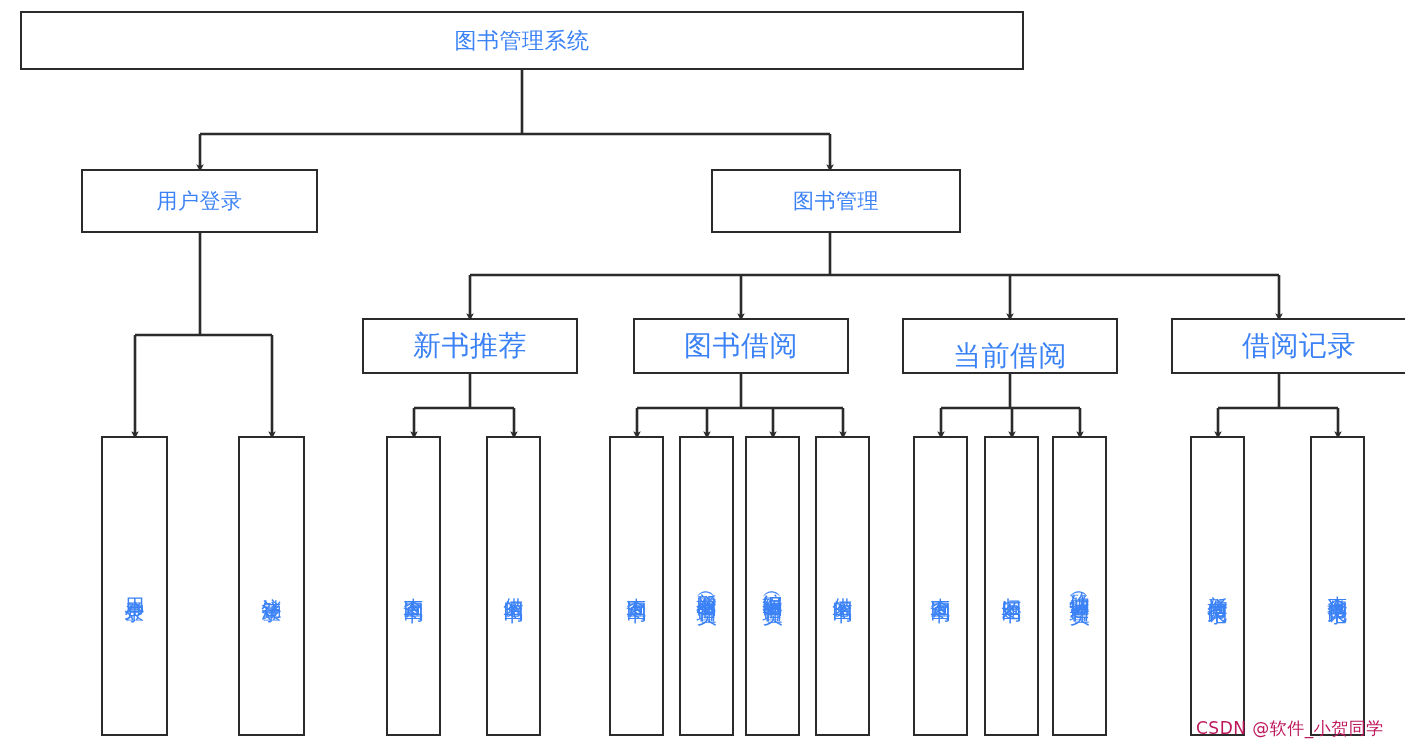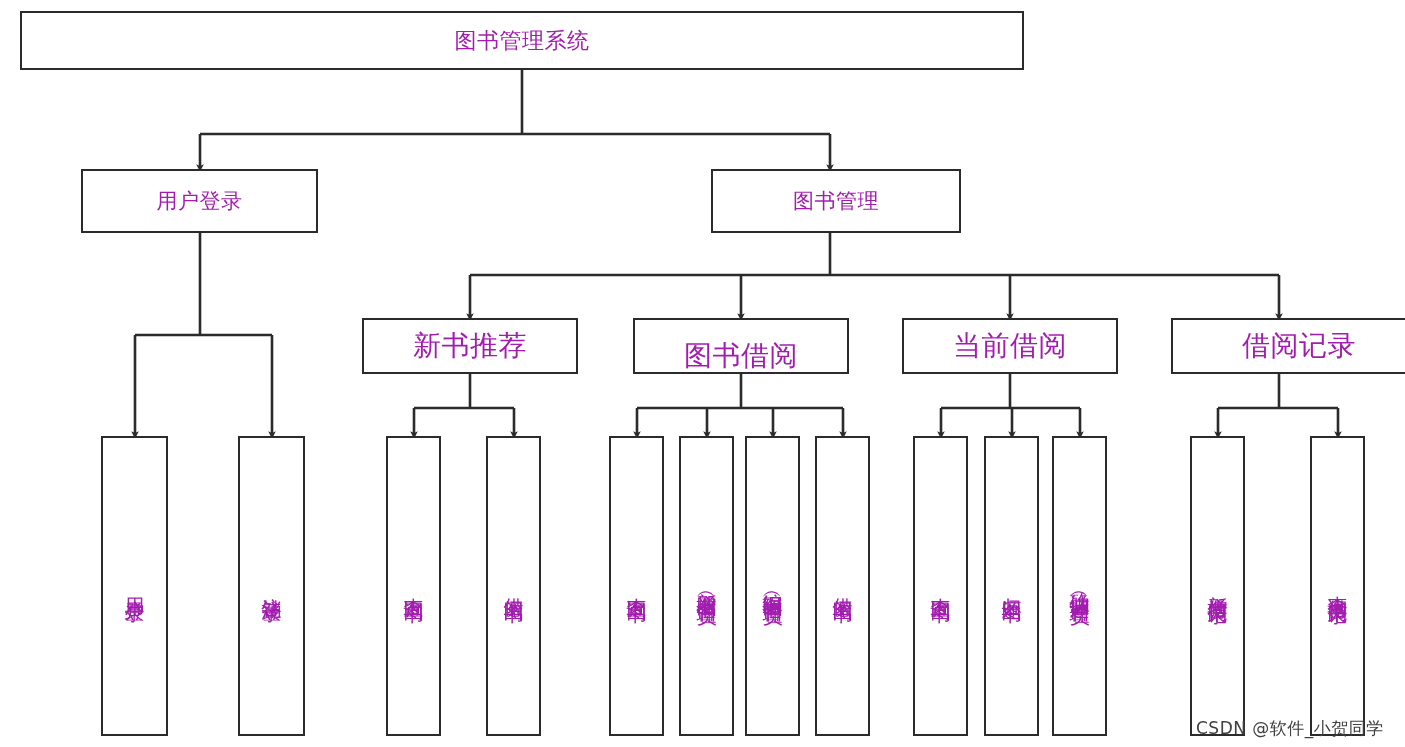--- a/index.html
+++ b/index.html
@@ -31,21 +31,21 @@
     position: absolute;
     box-sizing: border-box;
     background: #ffffff;
     border: 2px solid #2b2b2b;
     display: flex;
     align-items: center;
     justify-content: center;
     overflow: hidden;
   }
   .node-label {
-    color: #a21caf;
+    color: #3b82f6;
     text-align: center;
     line-height: 1.18;
     white-space: nowrap;
     letter-spacing: 0.5px;
   }
   .lvl-root .node-label { font-size: 22px; }
   .lvl-2 .node-label { font-size: 21px; }
   .lvl-3 .node-label { font-size: 28px; }
   .lvl-leaf {
     border-width: 2px;
@@ -123,24 +123,24 @@
       </div>
       <div class="node-box lvl-2" style="left: 81px; top: 169px; width: 237px; height: 64px;">
         <div class="node-label">用户登录</div>
       </div>
       <div class="node-box lvl-2" style="left: 711px; top: 169px; width: 250px; height: 64px;">
         <div class="node-label">图书管理</div>
       </div>
       <div class="node-box lvl-3" style="left: 362px; top: 318px; width: 216px; height: 56px;">
         <div class="node-label">新书推荐</div>
       </div>
-      <div class="node-box lvl-3" style="left: 633px; top: 318px; width: 216px; height: 56px; align-items: flex-end;">
+      <div class="node-box lvl-3" style="left: 633px; top: 318px; width: 216px; height: 56px;">
         <div class="node-label">图书借阅</div>
       </div>
-      <div class="node-box lvl-3" style="left: 902px; top: 318px; width: 216px; height: 56px;">
+      <div class="node-box lvl-3" style="left: 902px; top: 318px; width: 216px; height: 56px; align-items: flex-end;">
         <div class="node-label">当前借阅</div>
       </div>
       <div class="node-box lvl-3" style="left: 1171px; top: 318px; width: 256px; height: 56px;">
         <div class="node-label">借阅记录</div>
       </div>
       <div class="node-box lvl-leaf" style="left: 101px; top: 436px; width: 67px; height: 300px;">
         <div class="node-label">用户登录</div>
       </div>
       <div class="node-box lvl-leaf" style="left: 238px; top: 436px; width: 67px; height: 300px;">
         <div class="node-label">注销登录</div>
@@ -173,15 +173,15 @@
         <div class="node-label">确认归还（管理员）</div>
       </div>
       <div class="node-box lvl-leaf" style="left: 1190px; top: 436px; width: 55px; height: 300px;">
         <div class="node-label">新增借阅记录</div>
       </div>
       <div class="node-box lvl-leaf" style="left: 1310px; top: 436px; width: 55px; height: 300px;">
         <div class="node-label">查询借阅记录</div>
       </div>
     </div>
 
-  <div class="watermark" style="left: 1196px; top: 717px; color: #404040;">CSDN @软件_小贺同学</div>
+  <div class="watermark" style="left: 1196px; top: 717px; color: #be185d;">CSDN @软件_小贺同学</div>
 
 </div>
 
 </body></html>

